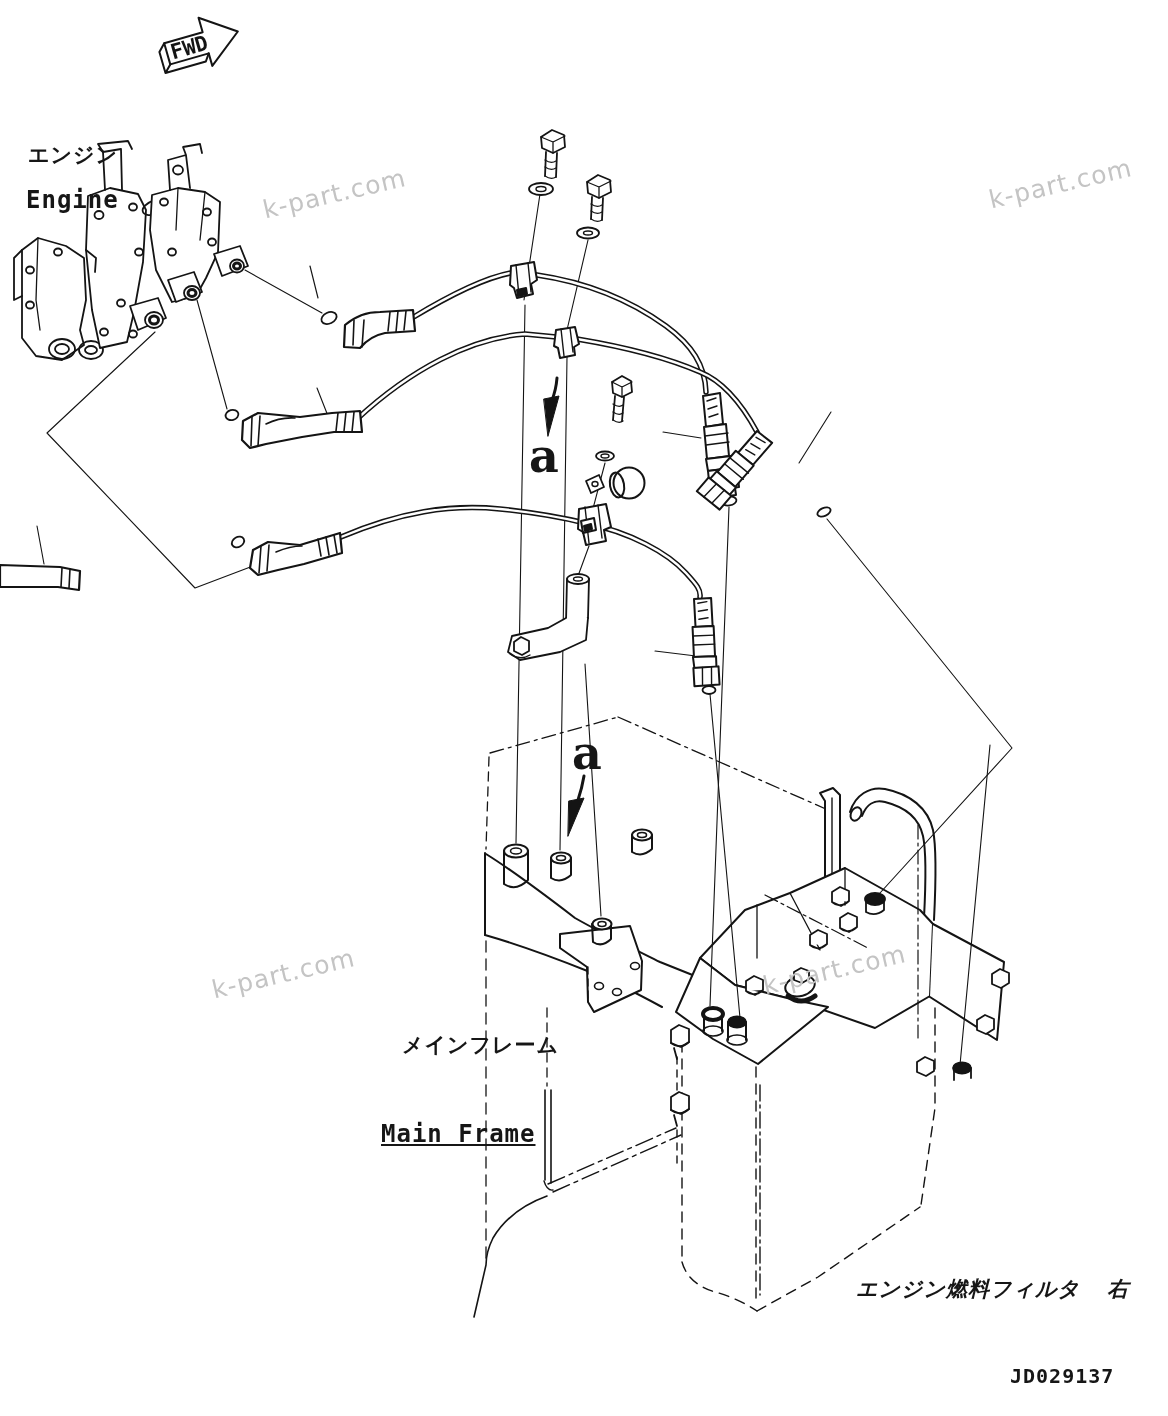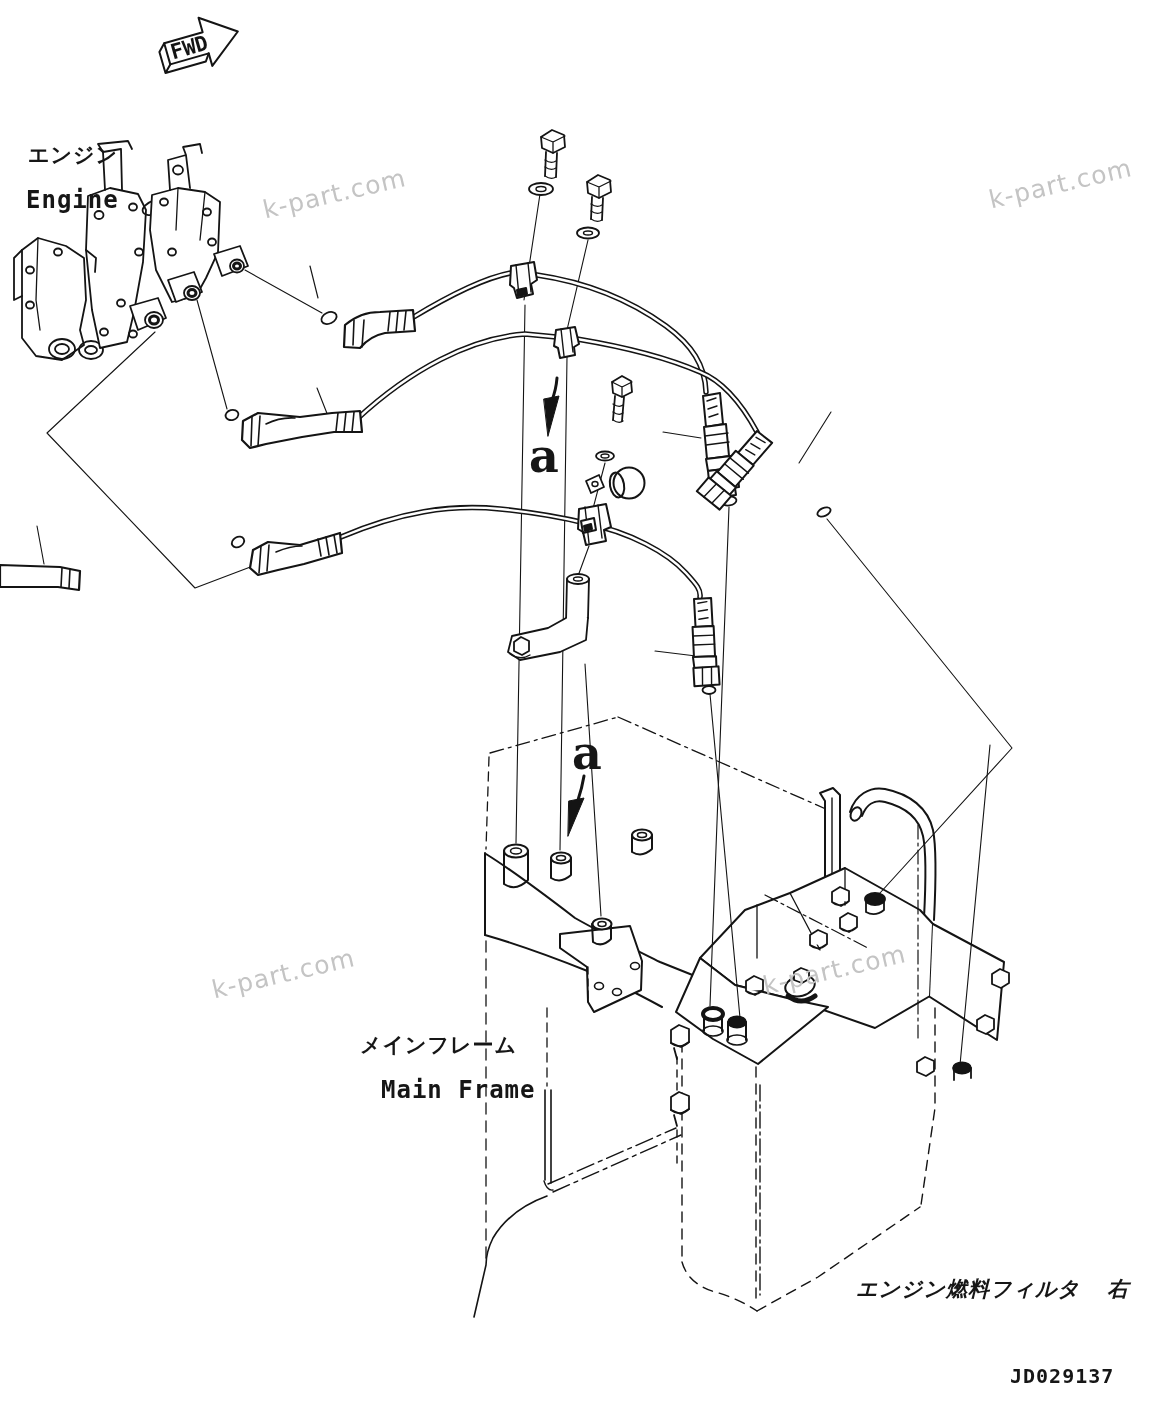--- a/index.html
+++ b/index.html
@@ -341,22 +341,22 @@
     <path d="M569,801 L584,798 L568,836 Z" fill="#141414" stroke-width="1"></path>
   </g>
 </svg>
 
 <div class="lbl jp" style="left:28px;top:144px;text-align:center;">エンジン</div>
 <div class="lbl en" style="left:26px;top:168px;">Engine</div>
 
 <div class="lbl view-a" style="left:529px;top:432px;">a</div>
 <div class="lbl view-a" style="left:572px;top:729px;">a</div>
 
-<div class="lbl jp" style="left:360px;top:1034px;">メインフレーム</div>
-<div class="lbl en" style="left:381px;top:1058px;">Main Frame</div>
+<div class="lbl jp" style="left:402px;top:1034px;">メインフレーム</div>
+<div class="lbl en" style="left:381px;top:1102px;text-decoration:underline;">Main Frame</div>
 
 <div class="lbl jp" style="left:856px;top:1278px;font-style:italic;">エンジン燃料フィルタ  右</div>
 
 <div class="lbl drawno" style="left:1010px;top:1366px;">JD029137</div>
 
 <div class="wm" style="left: 260px; top: 196px; color: rgb(196, 196, 196);">k-part.com</div>
 <div class="wm" style="left: 986px; top: 186px; color: rgb(196, 196, 196);">k-part.com</div>
 <div class="wm" style="left: 209px; top: 976px; color: rgb(196, 196, 196);">k-part.com</div>
 <div class="wm" style="left: 760px; top: 972px; color: rgb(196, 196, 196);">k-part.com</div>
 

